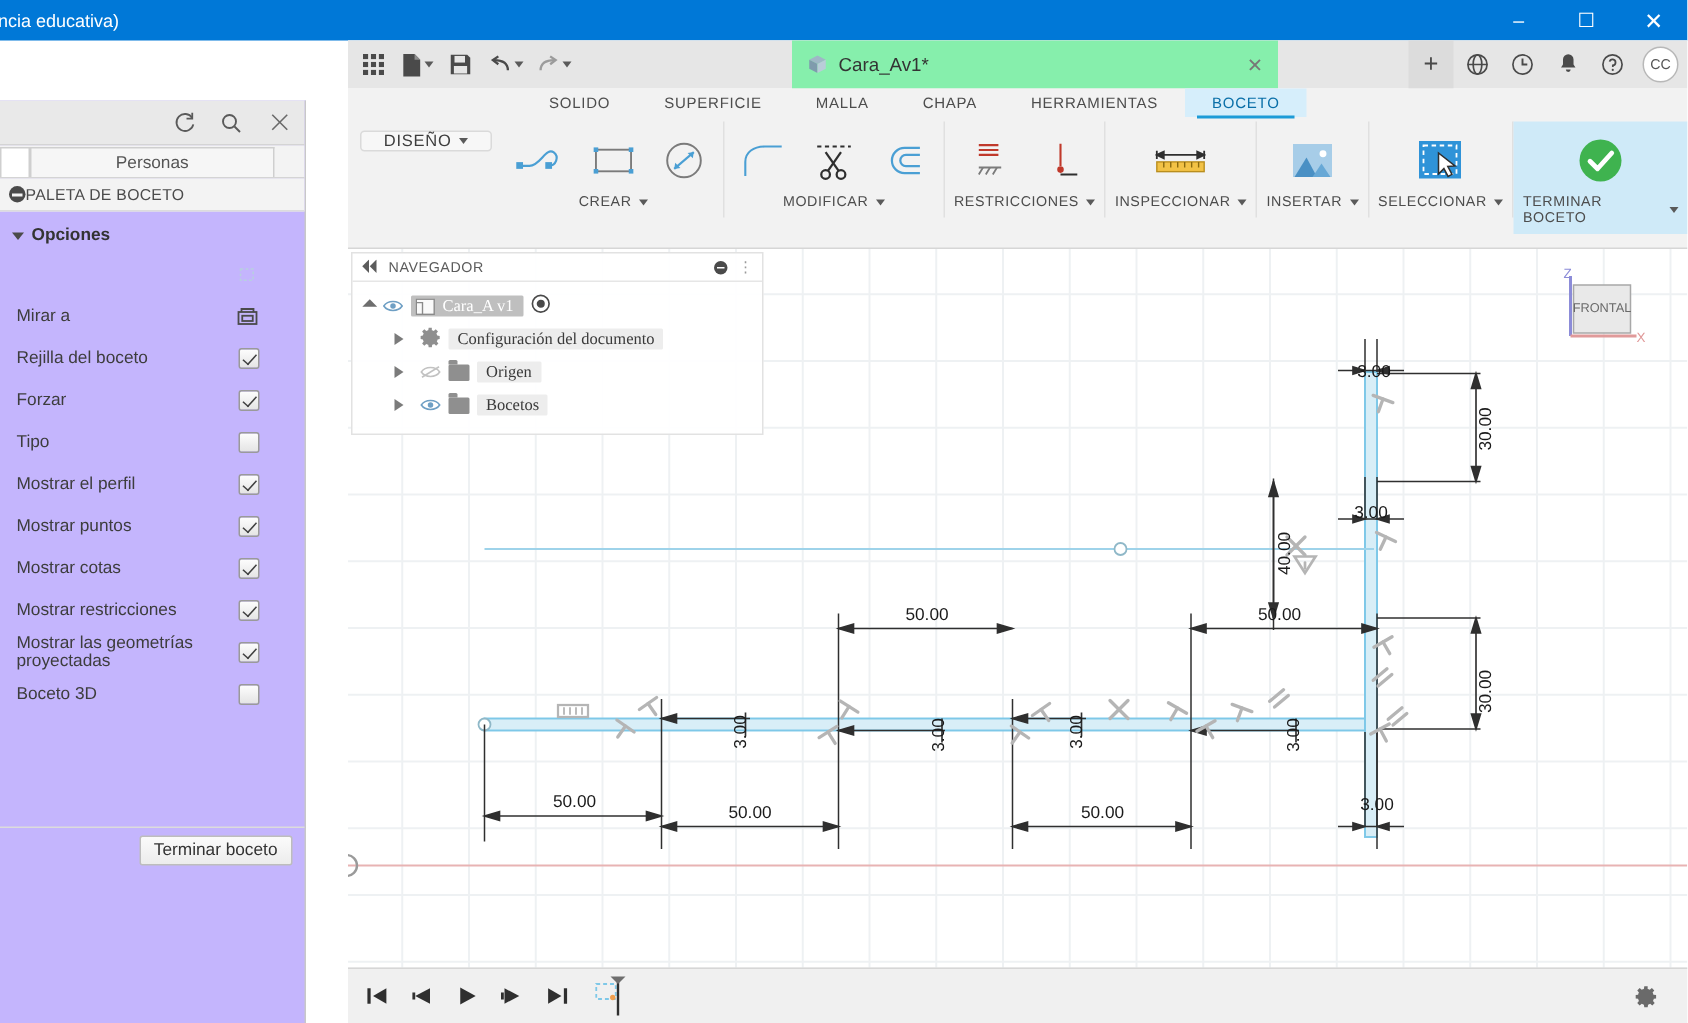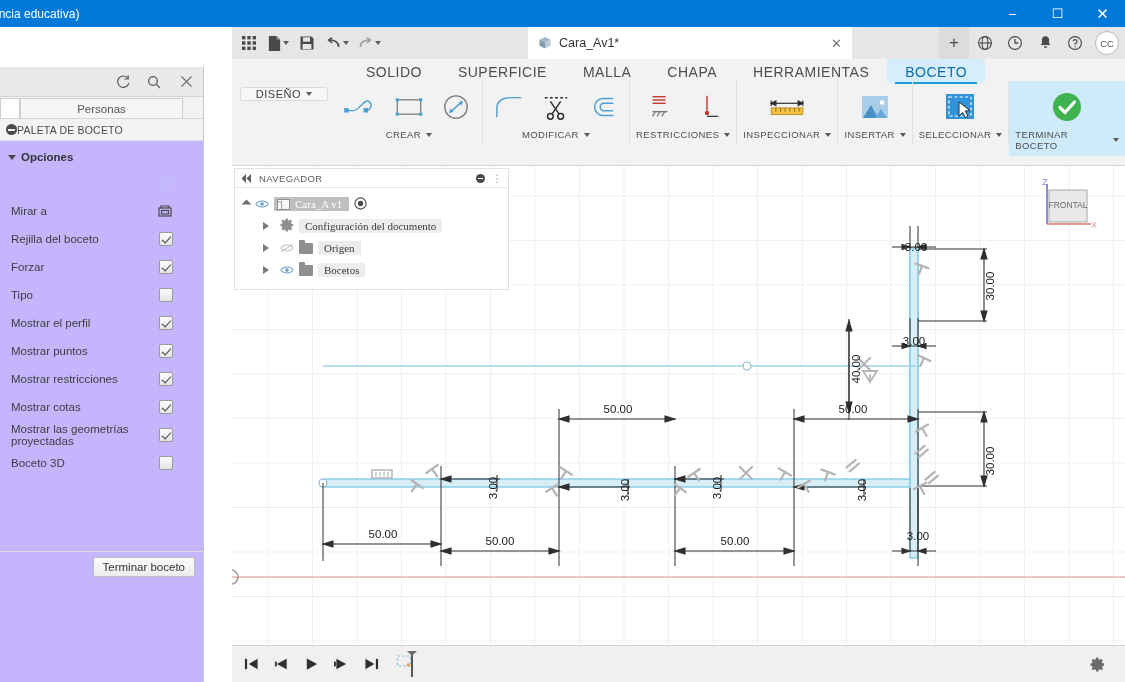--- a/index.html
+++ b/index.html
@@ -79,38 +79,38 @@
 
   
   #app{ position:absolute; left:232px; top:27px; width:893px; height:655px; background:#fff; }
 
   
   #qa-row{ height:32px; background:#e6e6e6; display:flex; align-items:center; position:relative;}
   #qa-left{ display:flex; align-items:center; gap:2px; padding-left:4px; height:32px;}
   .qa-btn{ height:28px; min-width:26px; display:flex; align-items:center; justify-content:center; color:#3e3e3e; padding:0 3px;}
   .qa-caret{ width:0;height:0;border-left:3.5px solid transparent;border-right:3.5px solid transparent;border-top:4.5px solid #5a5a5a; margin-left:1px;}
   #doc-tab{
-    position:absolute; left:296px; top:0; height:32px; width:324px; background:#ffffff;
+    position:absolute; left:296px; top:0; height:32px; width:324px; background:#86efac;
     display:flex; align-items:center; gap:7px; padding:0 10px;
   }
   #doc-tab .dt-name{ font-size:12.5px; color:#333; }
   #doc-tab .dt-close{ margin-left:auto; color:#777; font-size:13px;}
   #qa-right{ position:absolute; right:6px; top:0; height:32px; display:flex; align-items:center; gap:2px;}
   .qa-plus{ width:30px;height:32px; background:#dcdcdc; display:flex;align-items:center;justify-content:center; color:#4a4a4a; font-size:17px;}
   .rt-ic{ width:28px;height:32px; display:flex;align-items:center;justify-content:center; color:#4a4a4a;}
   .avatar{
     width:24px;height:24px;border-radius:50%; border:1px solid #b8b8b8; background:#fff;
     display:flex;align-items:center;justify-content:center; font-size:9.5px; color:#555; margin-left:4px;
   }
 
   
   #ribbon{ height:107px; background:#f2f2f2; border-bottom:1px solid #d6d6d6; position:relative;}
   #ribbon-tabs{ height:22px; display:flex; align-items:flex-start; padding-left:116px; gap:0;}
   .rb-tab{
-    font-size:14px; color:#4d4d4d; letter-spacing:.5px; padding:5px 18px 3px 18px; position:relative;
+    font-size:10px; color:#4d4d4d; letter-spacing:.5px; padding:5px 18px 3px 18px; position:relative;
   }
   .rb-tab.active{ background:#d6eefb; color:#0a6fa8; }
   .rb-tab.active:after{ content:""; position:absolute; left:8px; right:8px; bottom:-1px; height:2px; background:#1d9bd7;}
   #ribbon-body{ position:absolute; left:0; top:22px; right:0; bottom:0; display:flex; align-items:flex-start;}
   #design-chip{
     width:108px; margin:6px 8px 14px 8px; border:1px solid #dadada; border-radius:3px; background:#f7f7f7;
     display:flex; align-items:center; justify-content:center; font-size:11px; color:#3d3d3d; letter-spacing:.5px;
   }
   .rb-panel{
     display:flex; flex-direction:column; align-items:center; justify-content:space-between;
@@ -267,25 +267,25 @@
   </div>
   <div class="opt-row">
     <span class="lbl">Mostrar el perfil</span>
     <span class="chk on"></span>
   </div>
   <div class="opt-row">
     <span class="lbl">Mostrar puntos</span>
     <span class="chk on"></span>
   </div>
   <div class="opt-row">
+    <span class="lbl">Mostrar cotas</span>
+    <span class="chk on"></span>
+  </div>
+  <div class="opt-row">
     <span class="lbl">Mostrar restricciones</span>
-    <span class="chk on"></span>
-  </div>
-  <div class="opt-row">
-    <span class="lbl">Mostrar cotas</span>
     <span class="chk on"></span>
   </div>
   <div class="opt-row">
     <span class="lbl">Mostrar las geometrías proyectadas</span>
     <span class="chk on"></span>
   </div>
   <div class="opt-row">
     <span class="lbl">Boceto 3D</span>
     <span class="chk"></span>
   </div>

